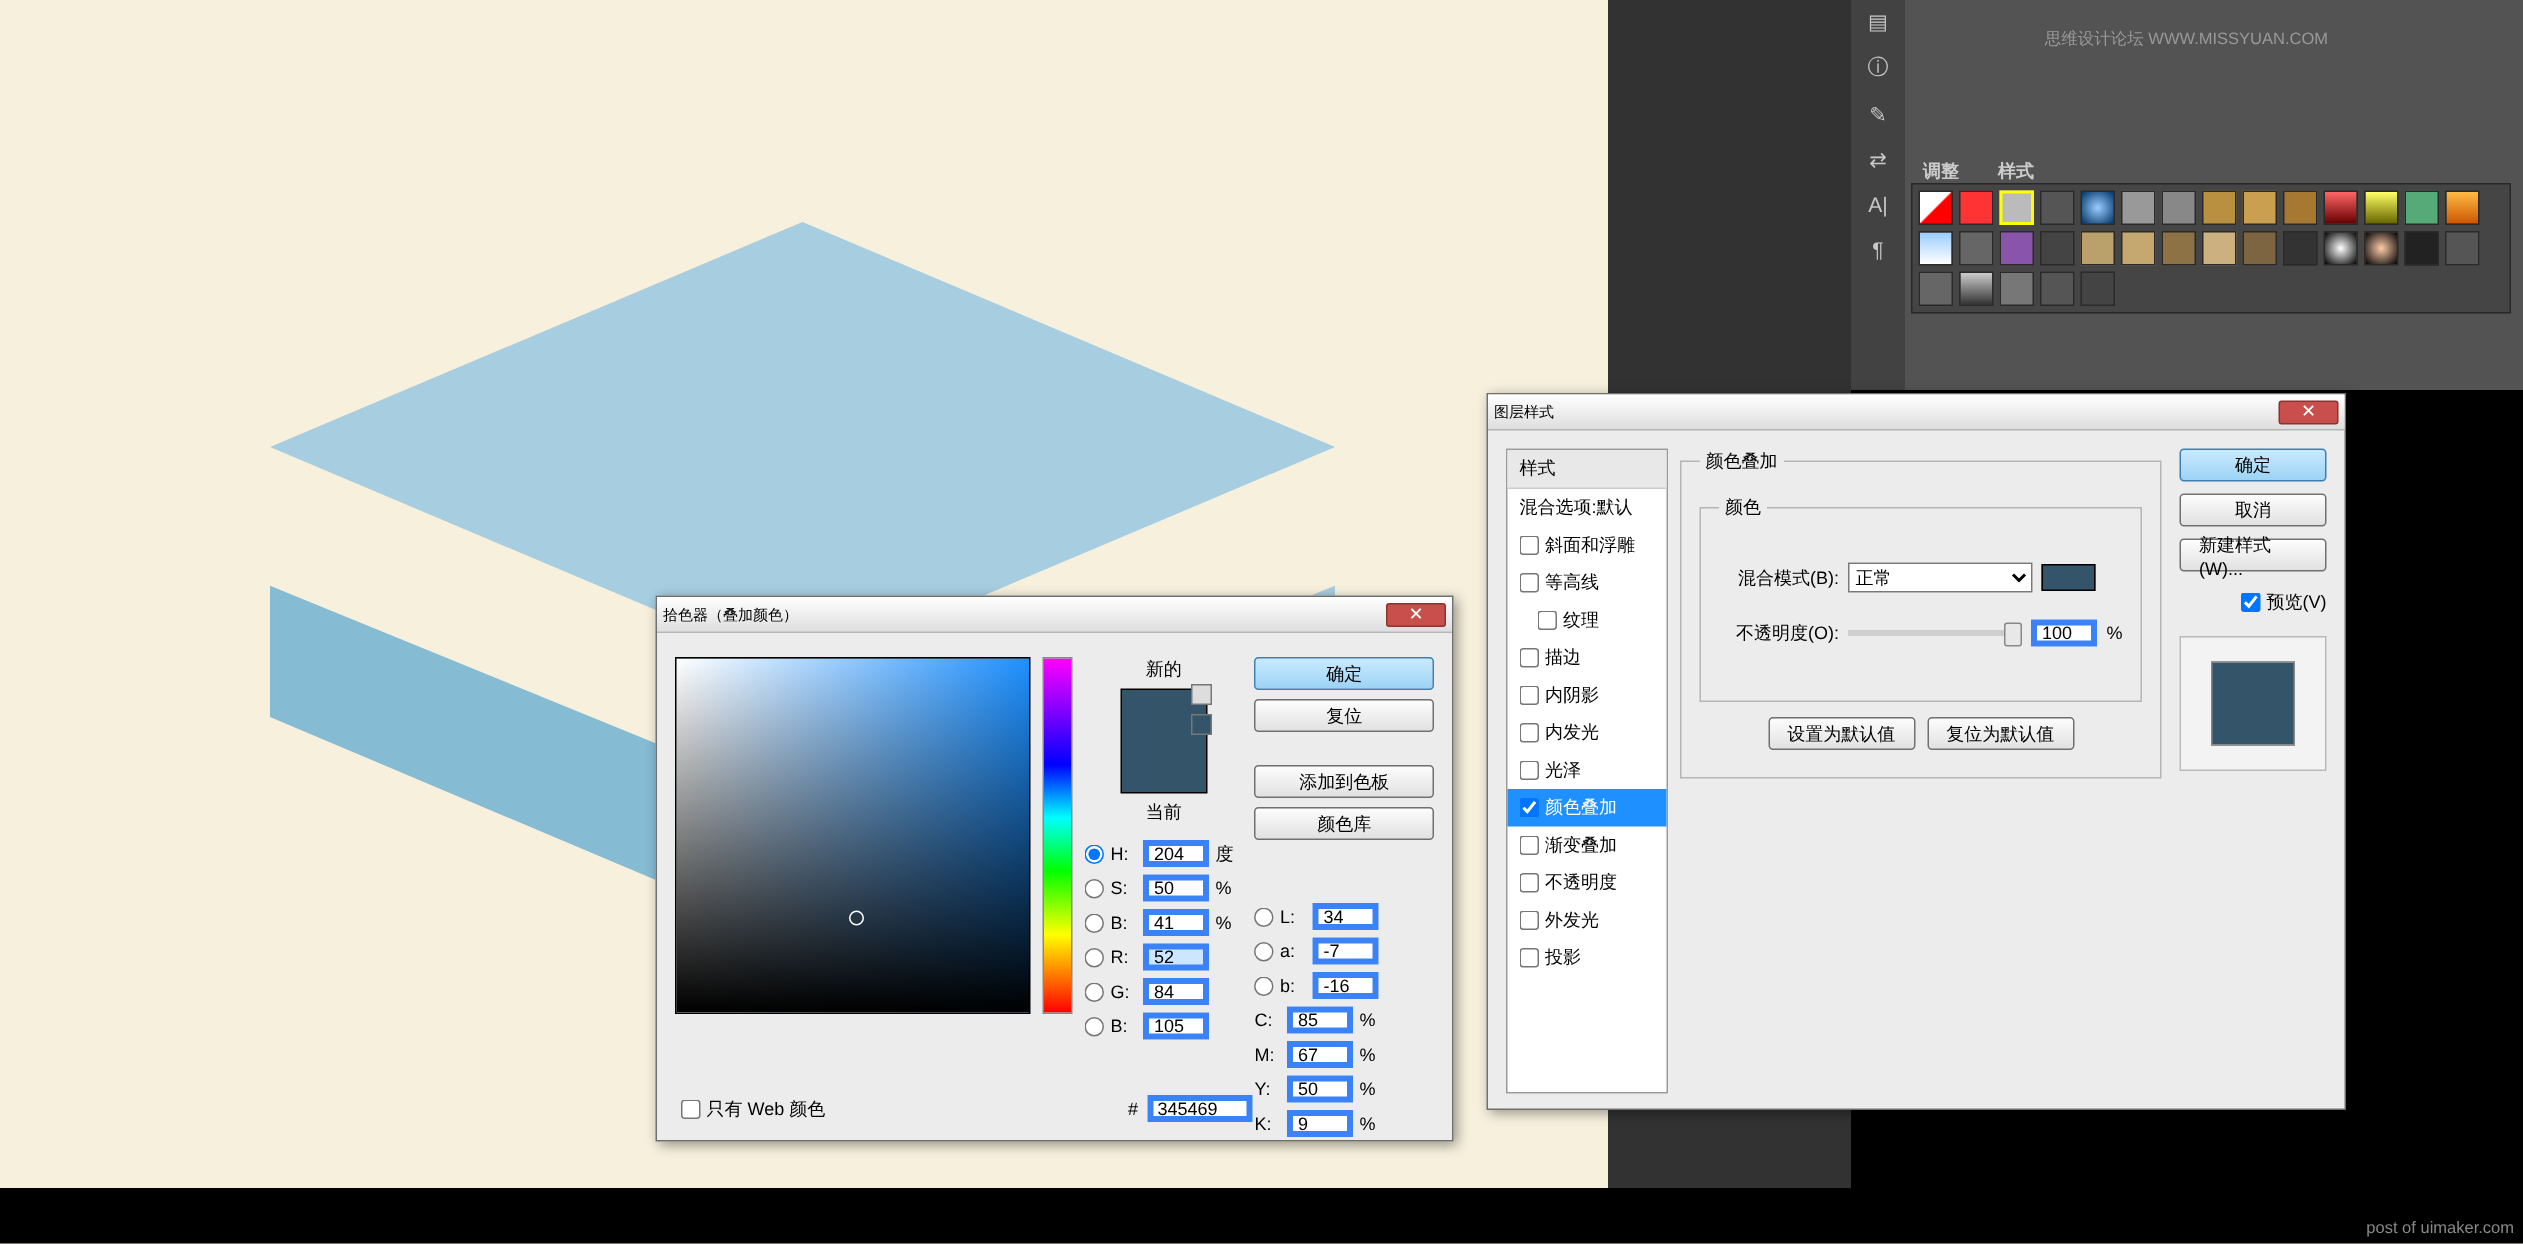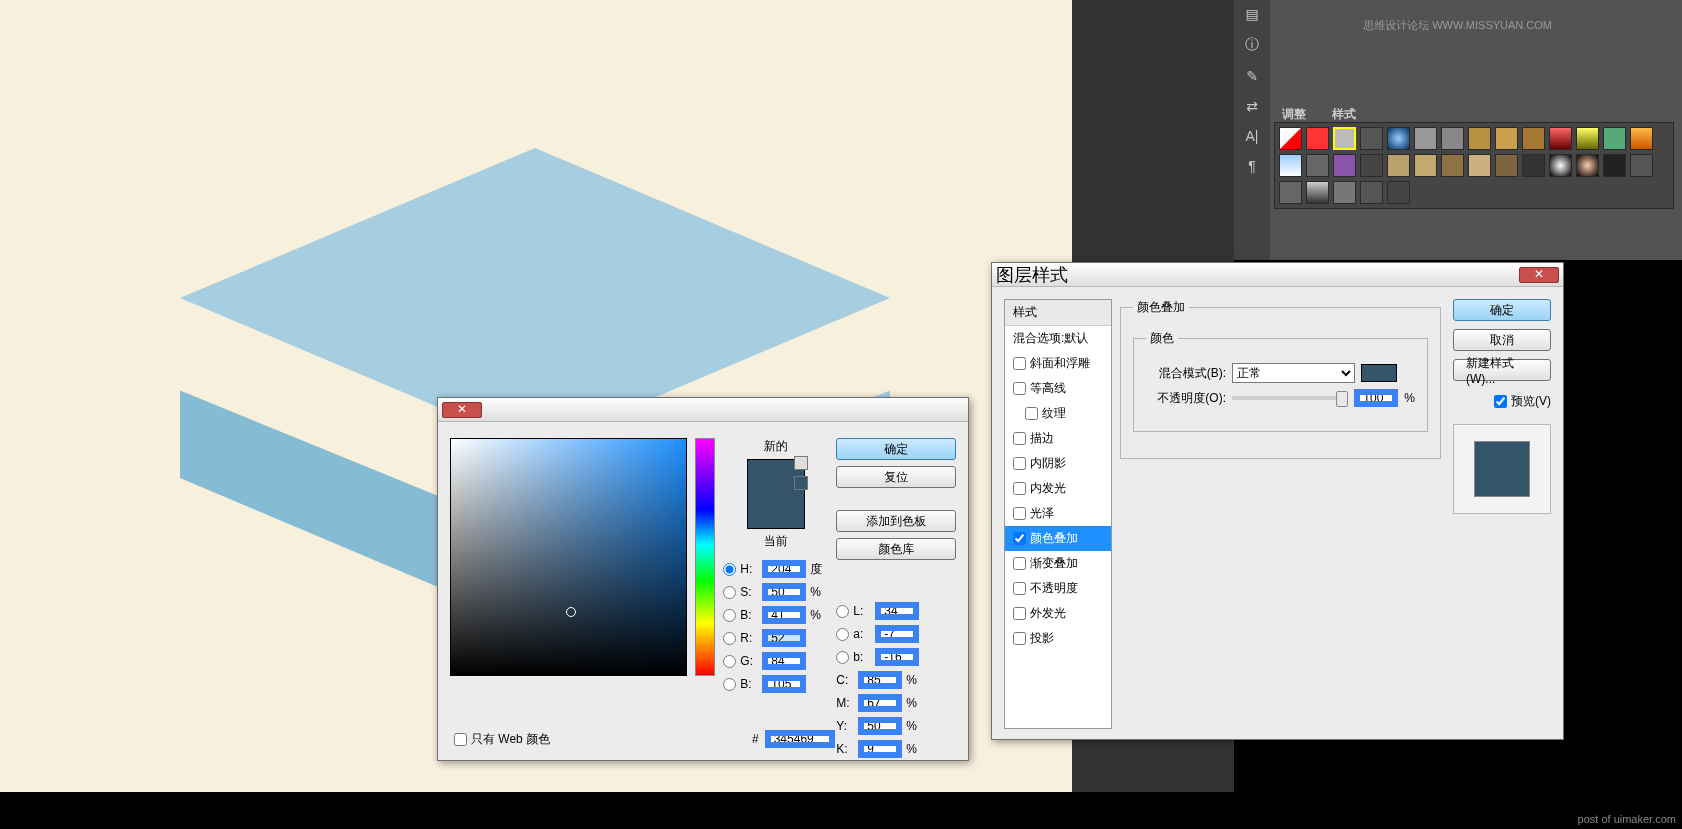--- a/index.html
+++ b/index.html
@@ -21,38 +21,38 @@
 .panel-tabs{position:absolute;left:40px;top:104px;display:flex;gap:10px;}
 .panel-tabs span{color:#ccc;padding:2px 8px;font-weight:bold;}
 .panel-tabs .active{background:#535353;}
 .styles-grid{position:absolute;left:40px;top:122px;width:400px;display:flex;flex-wrap:wrap;gap:4px;padding:4px;border:1px solid #282828;background:#454545;}
 .style-cell{width:23px;height:23px;border:1px solid #2a2a2a;}
 
 
 .dlg{position:absolute;background:#ececec;border:1px solid #6f6f6f;box-shadow:2px 2px 8px rgba(0,0,0,.4);}
 .dlg-ls{left:991px;top:262px;width:573px;height:478px;}
 .titlebar{height:24px;background:linear-gradient(#fff,#dedede);border-bottom:1px solid #b5b5b5;display:flex;align-items:center;padding:0 4px;}
-.titlebar .title{flex:1;font-size:18px;color:#000;}
+.titlebar .title{flex:1;font-size:10px;color:#000;}
 .close-btn{width:40px;height:16px;background:#c84f4b;border:1px solid #8a3432;color:#fff;text-align:center;line-height:13px;border-radius:2px;}
 .dlg-ls .body{display:flex;height:454px;}
 .ls-left{width:108px;border:1px solid #9a9a9a;margin:12px 0 12px 12px;background:#fff;}
 .ls-left .hdr{background:#e8e8e8;padding:4px 8px;border-bottom:1px solid #ccc;}
 .ls-left .row{padding:4px 8px;display:flex;align-items:center;gap:4px;}
 .ls-left .row.sel{background:#1e90ff;color:#fff;}
 .ls-left .row input{margin:0;}
 .ls-mid{flex:1;padding:12px 8px;}
 fieldset{border:1px solid #b5b5b5;padding:10px 12px 18px;margin-bottom:8px;}
 legend{padding:0 4px;}
-.formrow{display:flex;align-items:center;gap:6px;margin:6px 0;}
+.formrow{display:flex;align-items:center;gap:6px;margin:18px 0;}
 .formrow label{width:80px;text-align:right;}
 select{width:123px;height:20px;border:1px solid #7a7a7a;background:#fff;}
 .swatch-sm{width:36px;height:18px;background:#345469;border:1px solid #000;}
 .slider{flex:1;height:4px;background:#cfcfcf;position:relative;max-width:120px;}
 .slider::after{content:'';position:absolute;right:0;top:-5px;width:10px;height:14px;background:#e8e8e8;border:1px solid #888;border-radius:2px;}
-input.num{width:44px;height:18px;border:6px solid #3b82f6;text-align:left;padding:0 3px;}
+input.num{width:44px;height:18px;border:4px solid #3b82f6;text-align:left;padding:0 3px;}
 .btn{height:22px;padding:0 12px;border:1px solid #707070;background:linear-gradient(#fdfdfd,#e1e1e1);border-radius:3px;display:inline-flex;align-items:center;justify-content:center;cursor:pointer;}
 .btn.primary{background:linear-gradient(#caeaff,#9cd3f5);border-color:#3c7fb1;}
 .ls-right{width:114px;padding:12px 12px 0 4px;display:flex;flex-direction:column;gap:8px;align-items:stretch;}
 .ls-right .btn{width:100%;}
 .preview-swatch{width:56px;height:56px;background:#345469;margin:0 auto;border:1px solid #888;}
 .preview-box{border:1px solid #b9b9b9;background:#f3f3f3;padding:16px;margin-top:6px;}
 
 
 .dlg-cp{left:437px;top:397px;width:532px;height:364px;}
 .cp-body{padding:16px 12px 10px;display:flex;gap:8px;}
@@ -210,39 +210,44 @@
             <select><option>正常</option></select>
             <span class="swatch-sm"></span>
           </div>
           <div class="formrow">
             <label>不透明度(O):</label>
             <div class="slider"></div>
             <input class="num" value="100" style="">
             <span>%</span>
           </div>
         </fieldset>
+        <div style="display:flex;gap:8px;justify-content:center;margin-top:10px">
+          <span class="btn">设置为默认值</span>
+          <span class="btn">复位为默认值</span>
+        </div>
       </fieldset>
     </div>
     <div class="ls-right">
       <span class="btn primary">确定</span>
       <span class="btn">取消</span>
       <span class="btn">新建样式(W)...</span>
       <div style="display:flex;align-items:center;gap:4px;justify-content:flex-end;margin-top:4px">
         <input type="checkbox" checked="" style="">
         <span>预览(V)</span>
       </div>
       <div class="preview-box">
         <div class="preview-swatch"></div>
       </div>
     </div>
   </div>
 </div>
 
 <div class="dlg dlg-cp">
   <div class="titlebar">
+    <span class="title">拾色器（叠加颜色）</span>
     <span class="close-btn">✕</span>
   </div>
   <div class="cp-body" style="position:relative">
     <div class="cp-field">
       <div class="cursor"></div>
     </div>
     <div class="cp-hue"></div>
 
     <div class="cp-mid">
       <span>新的</span>

